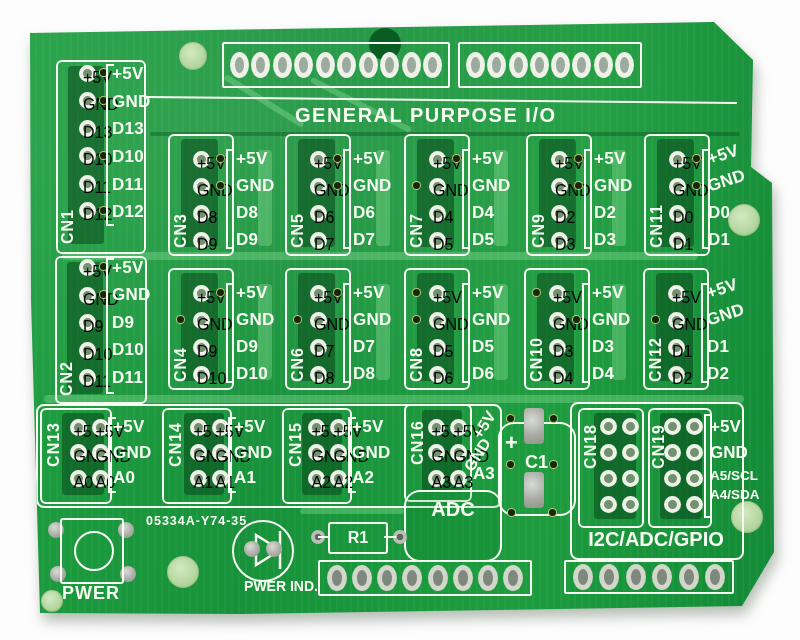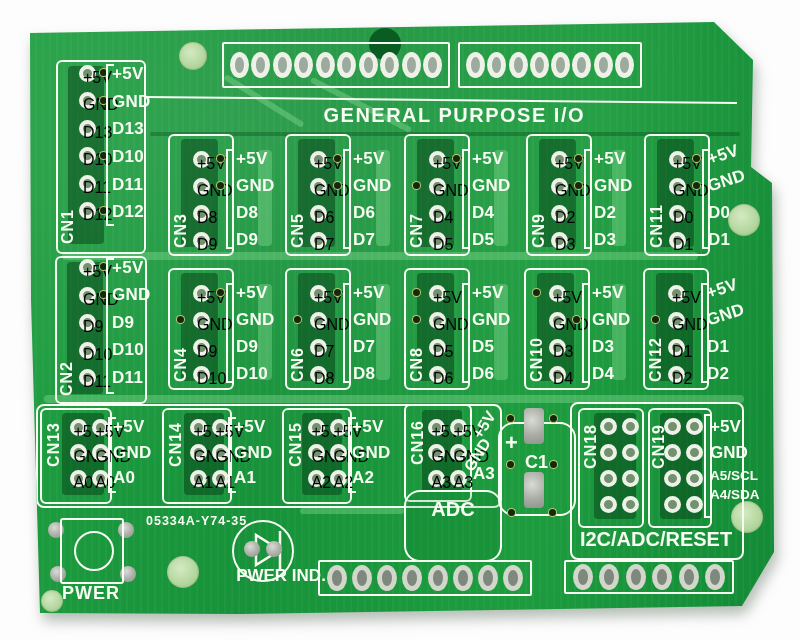--- a/index.html
+++ b/index.html
@@ -102,21 +102,21 @@
             <div class="pad"></div>
             <div class="pad"></div>
             <div class="pad"></div>
             <div class="pad"></div>
             <div class="pad"></div>
             <div class="pad"></div>
             <div class="pad"></div>
           </div>
   </div>
 
-  <div class="b silk" style="left:295px;top:104px;width:290px;text-align:right;font-size:20px;letter-spacing:1.5px">GENERAL PURPOSE I/O</div>
+  <div class="b silk" style="left:295px;top:104px;width:290px;text-align:left;font-size:20px;letter-spacing:1.5px">GENERAL PURPOSE I/O</div>
 
   <div class="b" style="left:56px;top:60px;width:110px;height:194px">
     <div class="abox" style="left:0;top:0;width:86px;height:190px"></div>
     <div class="adark" style="left:12px;top:6px;width:36px;height:178px"></div>
     <div class="cnv" style="left:3px;bottom:10px">CN1</div>
     <div class="holes" style="left:23px;top:5px;height:154px">
             <div class="hole">+5V</div>
             <div class="hole">GND</div>
             <div class="hole">D13</div>
             <div class="hole">D10</div>
@@ -500,44 +500,53 @@
             <div class="hole"></div>
           </div>
   </div>
   <div class="bracket" style="left:704px;top:414px;height:100px"></div>
   <div class="b silk" style="left:710px;top:414px">
     <div style="height:26px;display:flex;align-items:center;font-size:17px">+5V</div>
     <div style="height:26px;display:flex;align-items:center;font-size:17px">GND</div>
     <div class="small13" style="height:19px;display:flex;align-items:center">A5/SCL</div>
     <div class="small13" style="height:19px;display:flex;align-items:center">A4/SDA</div>
   </div>
-  <div class="b silk" style="left:576px;top:528px;width:160px;text-align:center;font-size:20px">I2C/ADC/RESET</div>
+  <div class="b silk" style="left:576px;top:528px;width:160px;text-align:center;font-size:20px">I2C/ADC/GPIO</div>
 
   <div class="b" style="left:44px;top:512px;width:104px;height:96px">
     <div class="gpad" style="left:4px;top:10px;width:16px;height:16px"></div>
     <div class="gpad" style="left:74px;top:10px;width:16px;height:16px"></div>
     <div class="gpad" style="left:6px;top:54px;width:16px;height:16px"></div>
     <div class="gpad" style="left:76px;top:54px;width:16px;height:16px"></div>
     <div style="position:absolute;left:16px;top:6px;width:60px;height:62px;border:2px solid var(--silk);border-radius:3px"></div>
     <div style="position:absolute;left:30px;top:19px;width:36px;height:36px;border:2px solid var(--silk);border-radius:50%"></div>
     <div class="silk label-c" style="position:absolute;left:6px;top:71px;width:82px;font-size:18px;letter-spacing:1px">PWER</div>
   </div>
 
   <div class="b silk" style="left:146px;top:514px;font-size:12.5px;letter-spacing:1px">05334A-Y74-35</div>
 
   <div class="b" style="left:230px;top:518px;width:112px;height:86px">
     <div style="position:absolute;left:2px;top:2px;width:58px;height:58px;border:2px solid var(--silk);border-radius:50%"></div>
     <svg width="56" height="46" viewBox="0 0 56 46" style="position:absolute;left:6px;top:9px">
       <path d="M44 4 L44 42 M44 23 L20 8 L20 38 Z" stroke="#f7fdf2" stroke-width="2.5" fill="none"></path>
     </svg>
     <div class="gpad" style="left:14px;top:23px;width:16px;height:16px"></div>
     <div class="gpad" style="left:36px;top:23px;width:16px;height:16px"></div>
-    <div class="silk label-c" style="position:absolute;left:-14px;top:48px;width:130px;font-size:17px">PWER IND.</div>
-  </div>
-
+    <div class="silk label-c" style="position:absolute;left:-14px;top:60px;width:130px;font-size:14px">PWER IND.</div>
+  </div>
+
+  <div class="b" style="left:304px;top:518px;width:110px;height:40px">
+    <div class="gpadh" style="left:7px;top:12px;width:14px;height:14px"></div>
+    <div class="gpadh" style="left:89px;top:12px;width:14px;height:14px"></div>
+    <div style="position:absolute;left:14px;top:18px;width:10px;height:2px;background:var(--silk)"></div>
+    <div style="position:absolute;left:80px;top:18px;width:12px;height:2px;background:var(--silk)"></div>
+    <div style="position:absolute;left:24px;top:4px;width:56px;height:28px;border:2px solid var(--silk);border-radius:3px;display:flex;align-items:center;justify-content:center">
+      <span class="silk" style="font-size:16px">R1</span>
+    </div>
+  </div>
 
   <div class="b" style="left:318px;top:560px;width:214px;height:36px">
     <div class="hbox"></div>
     <div class="pads" style="inset:5px 9px">
             <div class="padb"></div>
             <div class="padb"></div>
             <div class="padb"></div>
             <div class="padb"></div>
             <div class="padb"></div>
             <div class="padb"></div>

